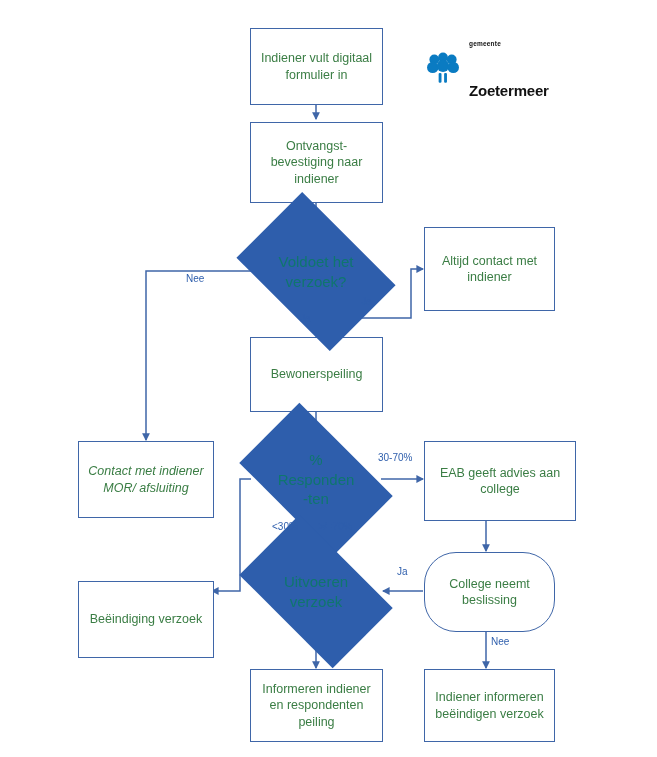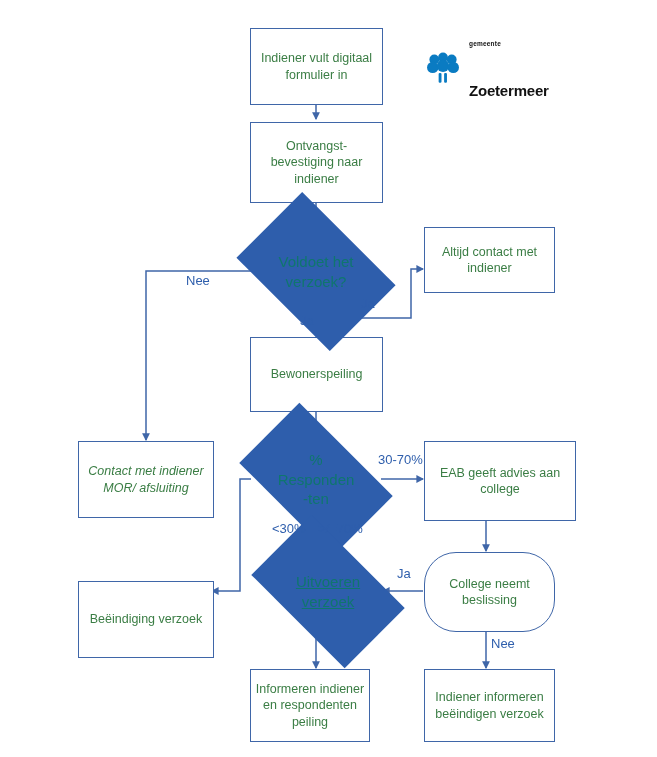--- a/index.html
+++ b/index.html
@@ -57,21 +57,21 @@
     transform-origin: center center;
   }
   .diamond-label {
     position: relative;
     z-index: 2;
     width: 86%;
   }
   .edge-label {
     position: absolute;
     color: #2E5EAC;
-    font-size: 13px;
+    font-size: 10px;
     white-space: nowrap;
     z-index: 4;
   }
   .logo {
     position: absolute;
     display: flex;
     align-items: center;
     gap: 7px;
   }
   .logo-mark {
@@ -177,21 +177,21 @@
   </div>
 
   <div class="node decision" style="left:250px; top:225px; width:132px; height:93px;">
     <div class="diamond-shape"></div>
     <div class="diamond-label">
       <span>Voldoet het</span><br>
       <span>verzoek?</span>
     </div>
   </div>
 
-  <div class="node process" style="left:424px; top:227px; width:131px; height:66px;align-items:center;">
+  <div class="node process" style="left:424px; top:227px; width:131px; height:84px;align-items:center;">
     <div>
       <span>Altijd contact met</span><br>
       <span>indiener</span>
     </div>
   </div>
 
   <div class="node process" style="left:250px; top:337px; width:133px; height:75px;">
     <div>
       <span>Bewonerspeiling</span>
     </div>
@@ -219,36 +219,36 @@
       <span>college</span>
     </div>
   </div>
 
   <div class="node process" style="left:78px; top:553px; width:136px; height:77px;margin-top:28px;">
     <div>
       <span>Beëindiging verzoek</span>
     </div>
   </div>
 
-  <div class="node decision" style="left:262px; top:549px; width:132px; height:85px;text-decoration:underline;">
+  <div class="node decision" style="left:250px; top:549px; width:132px; height:85px;">
     <div class="diamond-shape"></div>
     <div class="diamond-label">
       <span>Uitvoeren</span><br>
       <span>verzoek</span>
     </div>
   </div>
 
   <div class="node process" style="left:424px; top:552px; width:131px; height:80px;border-radius:32px;">
     <div>
       <span>College neemt</span><br>
       <span>beslissing</span>
     </div>
   </div>
 
-  <div class="node process" style="left:250px; top:669px; width:120px; height:73px;">
+  <div class="node process" style="left:250px; top:669px; width:133px; height:73px;">
     <div>
       <span>Informeren indiener</span><br>
       <span>en respondenten</span><br>
       <span>peiling</span>
     </div>
   </div>
 
   <div class="node process" style="left:424px; top:669px; width:131px; height:73px;">
     <div>
       <span>Indiener informeren</span><br>

